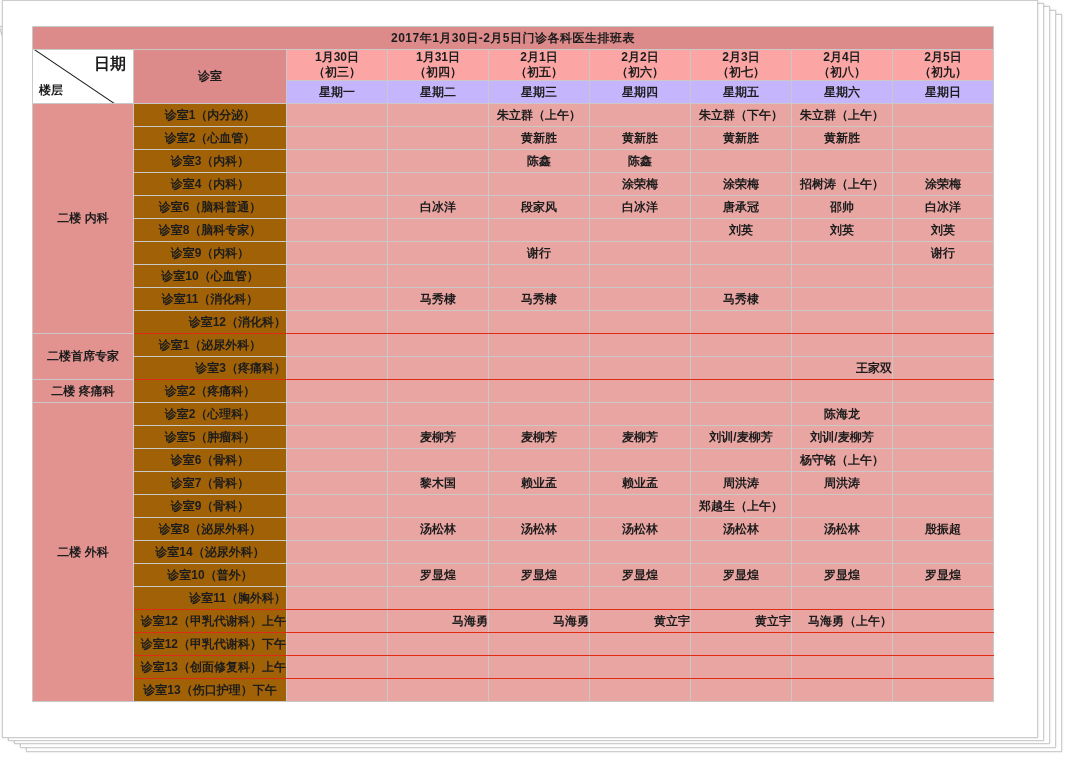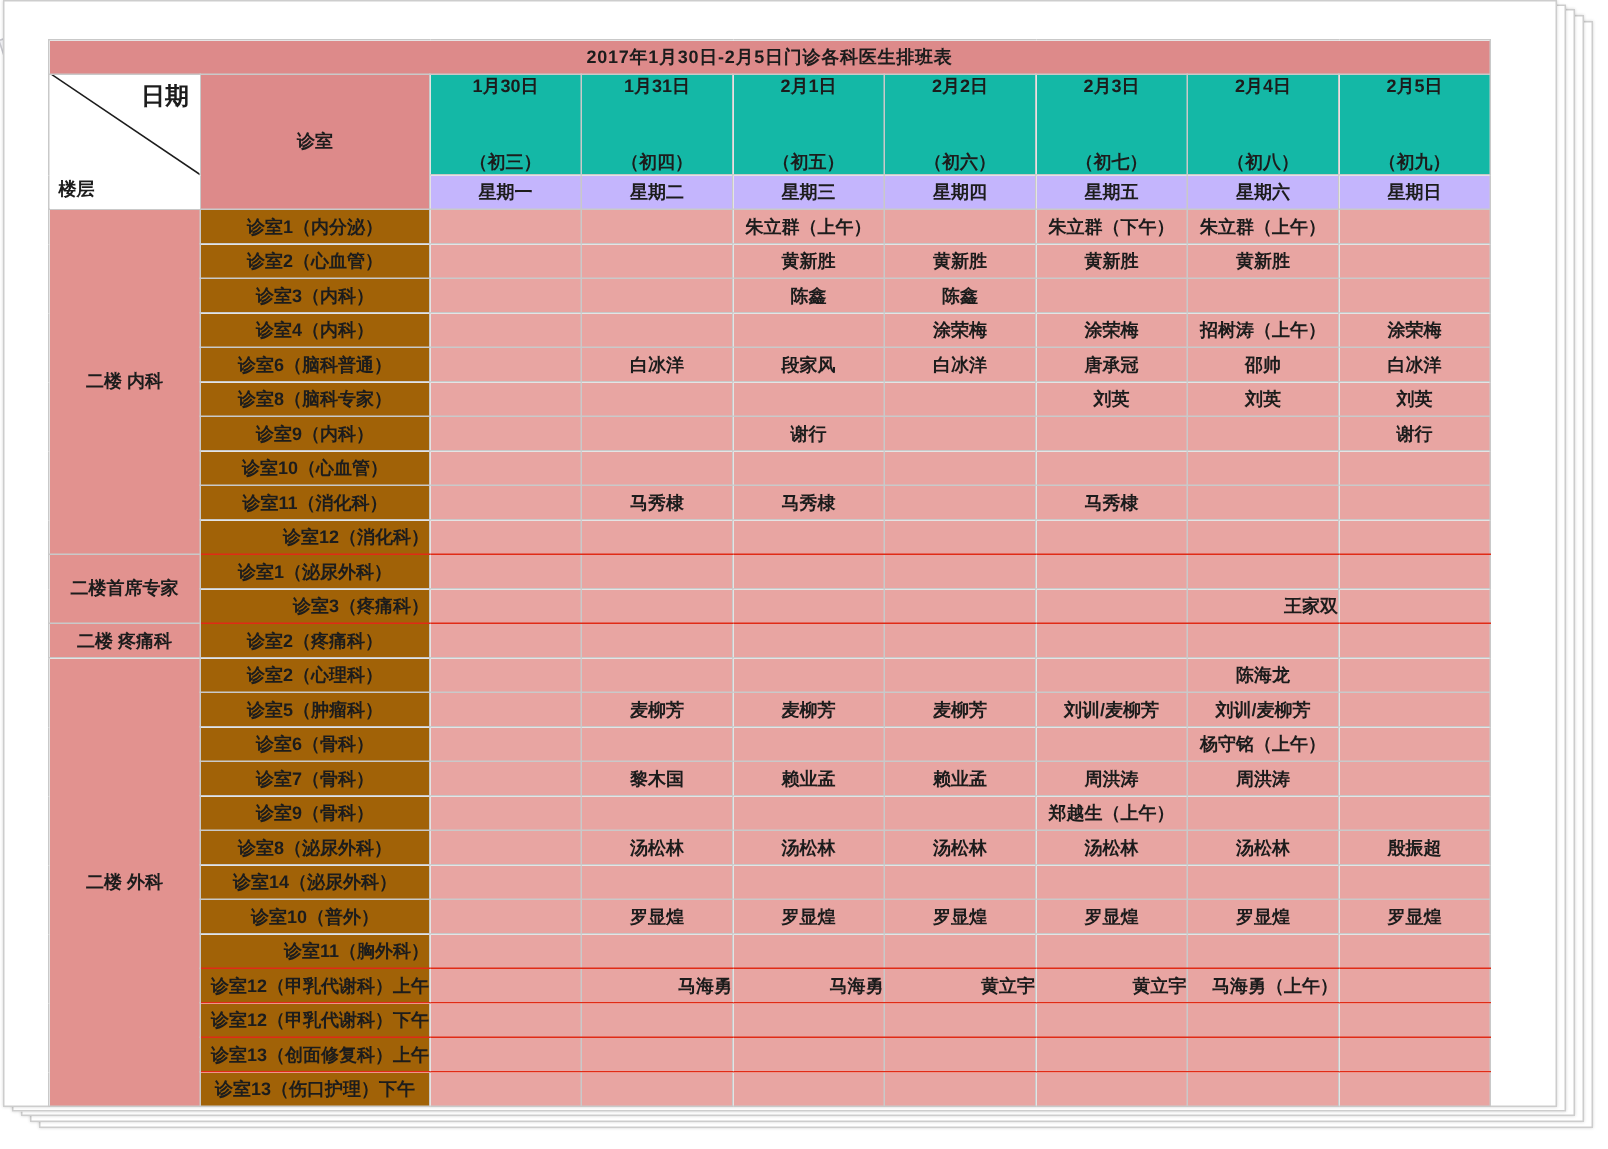--- a/index.html
+++ b/index.html
@@ -109,27 +109,27 @@
     font-weight: bold;
     text-align: right;
   }
   .room-head {
     background: #dd8a8a;
     color: #ffffff;
     width: 152px;
     font-size: 13px;
   }
   .dayhead {
-    background: #14b8a6;
+    background: #fca5a5;
     color: #ffffff;
     width: 100px;
     font-size: 13px;
   }
   .dayhead .l1 { display: block; line-height: 15px; }
-  .dayhead .l2 { display: block; line-height: 15px; margin-top: 36px; }
+  .dayhead .l2 { display: block; line-height: 15px; }
   .weekhead {
     background: #c4b5fd;
     color: #ffffff;
     font-size: 13px;
     height: 21px;
   }
 
   
   .floor-cell {
     background: #e2928f;

